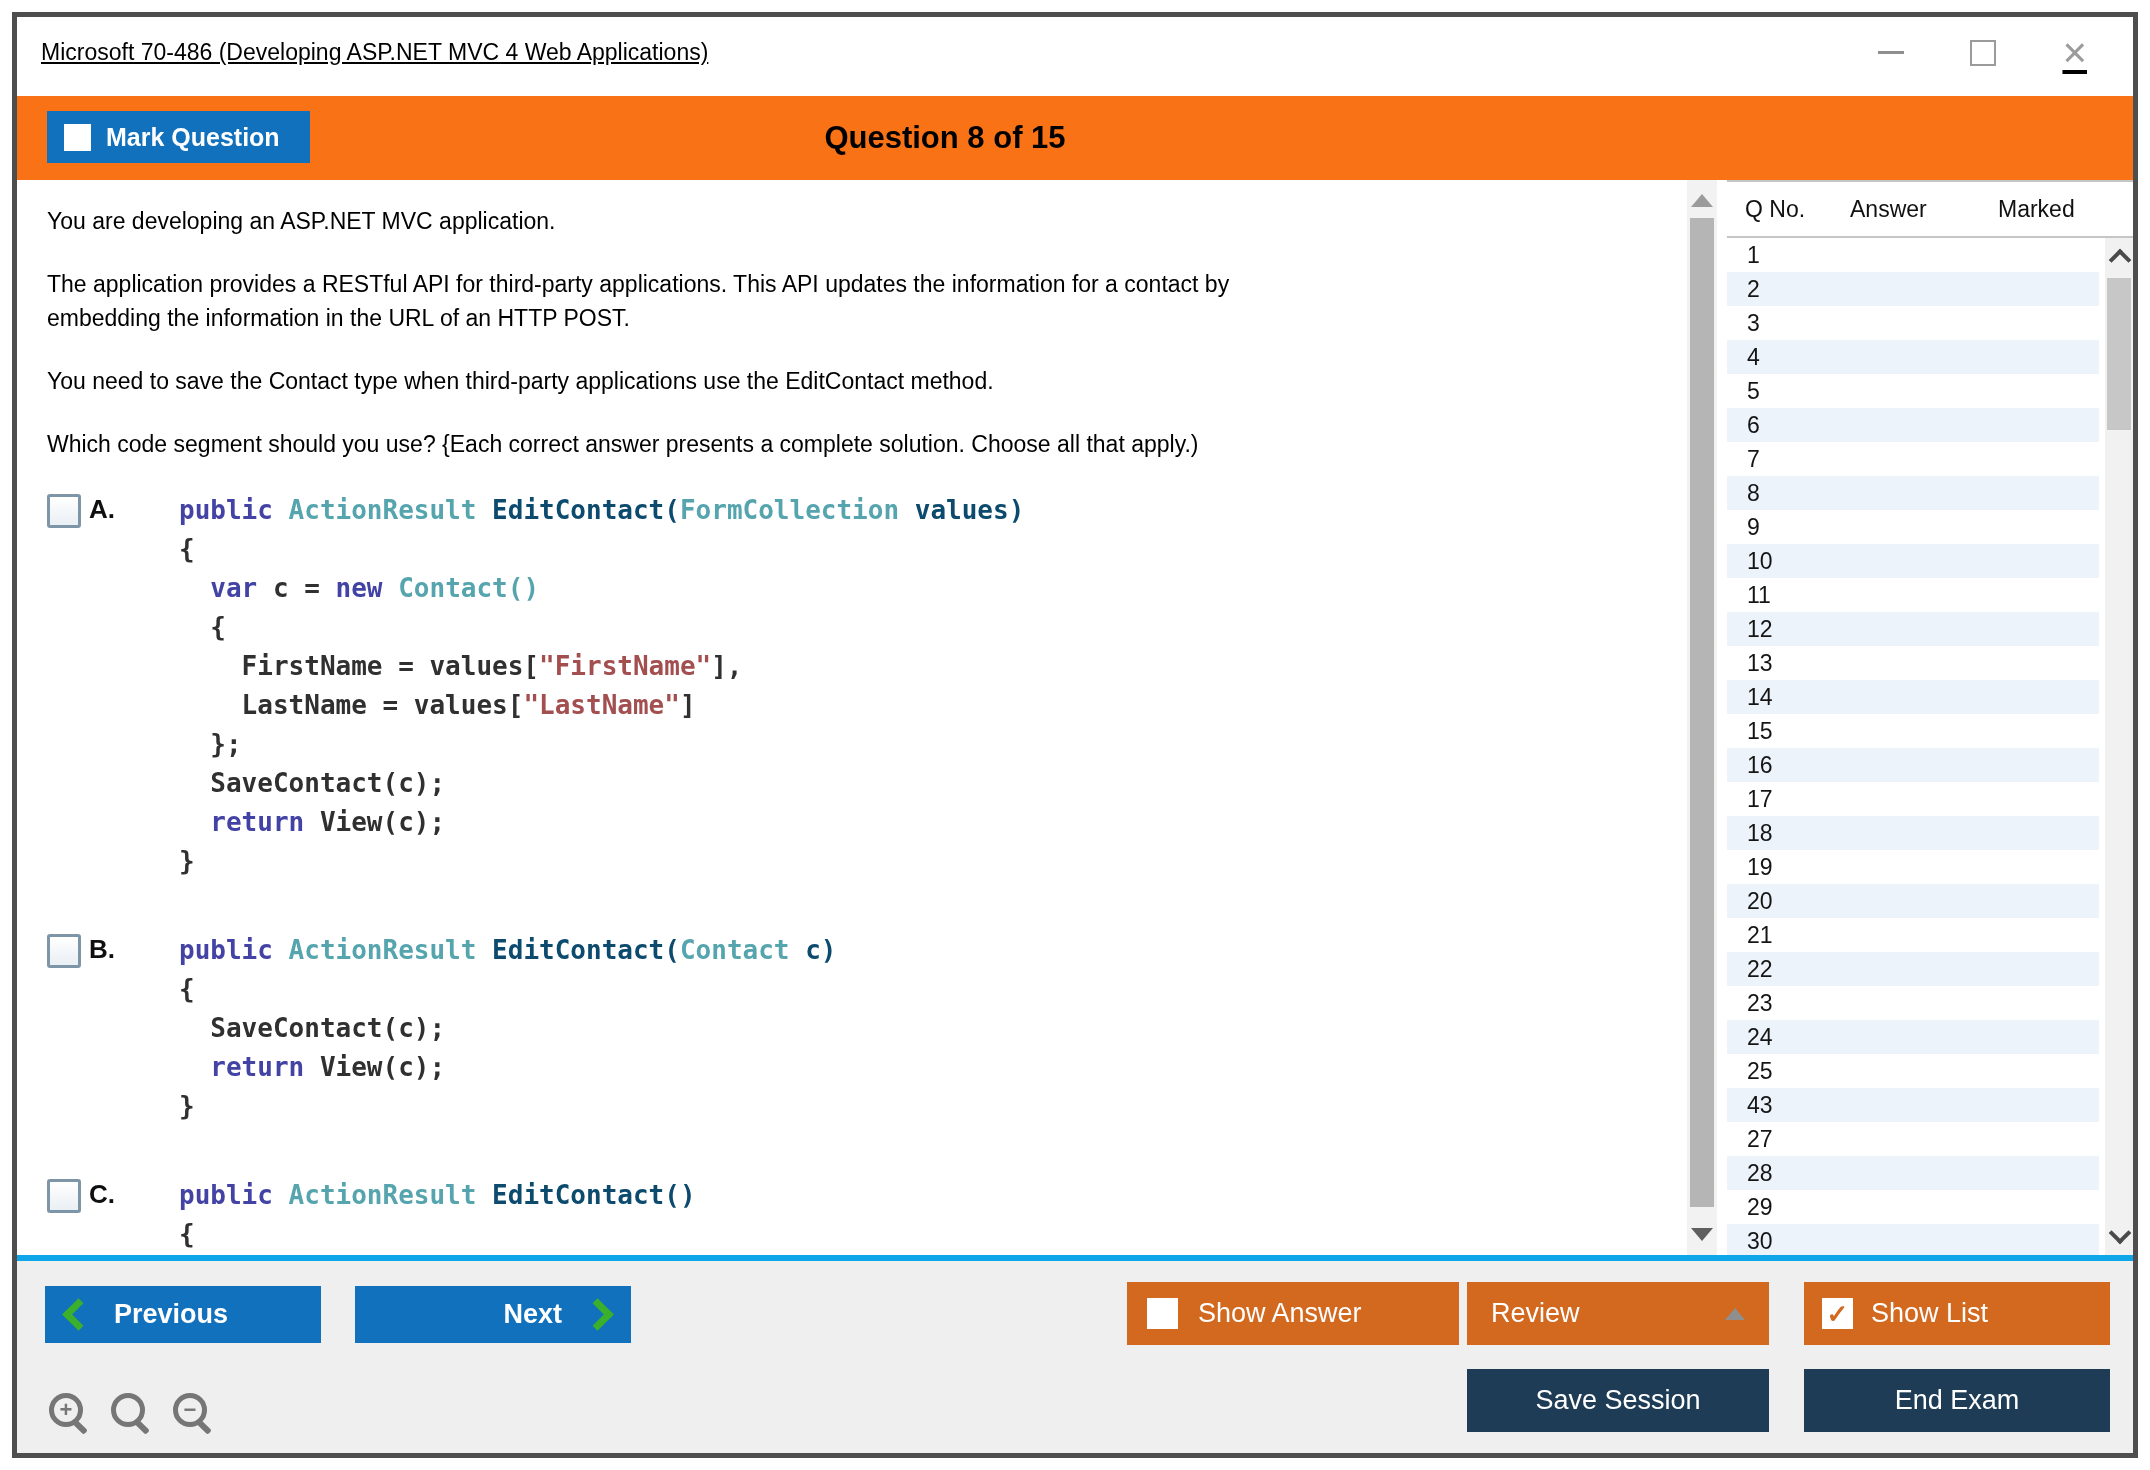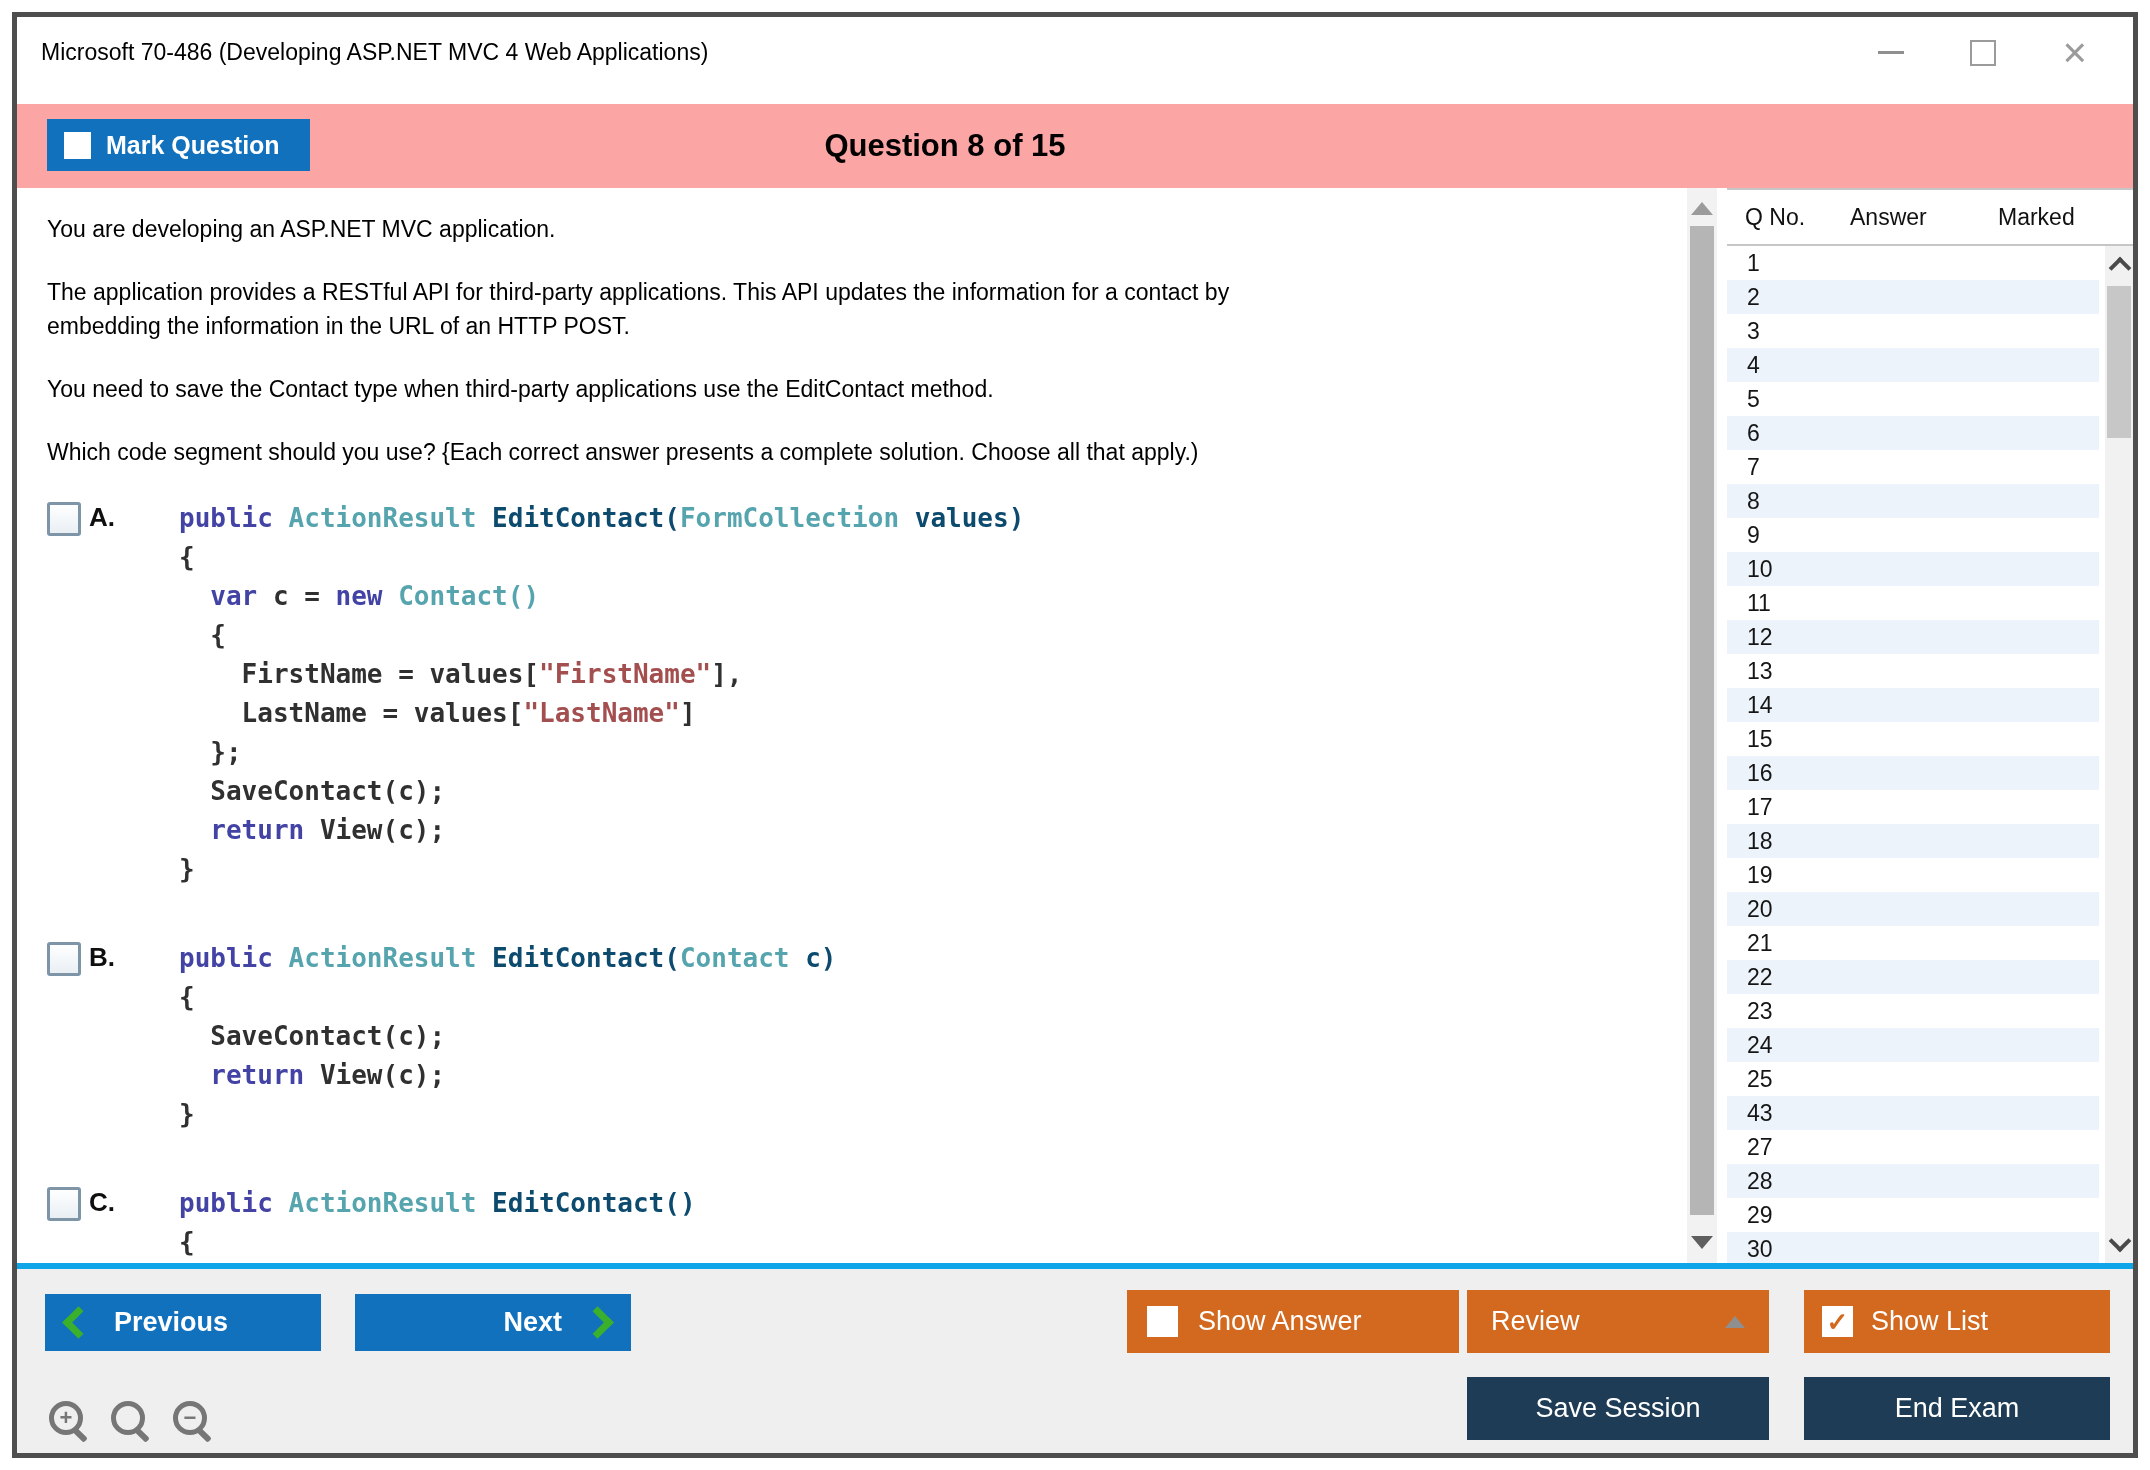--- a/index.html
+++ b/index.html
@@ -1,27 +1,27 @@
 <!DOCTYPE html>
 <html><head>
 <meta charset="utf-8">
 <style>
   html,body{margin:0;padding:0;width:2150px;height:1470px;background:#ffffff;
     font-family:"Liberation Sans",sans-serif;overflow:hidden;}
   .frame{position:absolute;left:12px;top:12px;width:2116px;height:1436px;
     border:5px solid #4e4e4e;background:#ffffff;display:flex;flex-direction:column;}
   
-  .titlebar{height:71px;flex:0 0 71px;background:#fff;display:flex;align-items:center;padding:0 0 16px 24px;}
+  .titlebar{height:71px;flex:0 0 71px;background:#fff;display:flex;align-items:center;padding:0 0 8px 24px;text-decoration:underline;}
   .win-title{font-size:23px;color:#000;}
   .win-controls{margin-left:auto;display:flex;align-items:center;gap:66px;padding-right:46px;}
   .min-icon{width:26px;height:0;border-top:3px solid #8f8f8f;}
   .max-icon{width:22px;height:22px;border:2px solid #9b9b9b;background:#fff;}
   .close-icon{font-size:42px;line-height:26px;color:#9b9b9b;font-weight:normal;}
   
-  .strip{height:84px;flex:0 0 84px;background:#fca5a5;position:relative;display:flex;align-items:center;justify-content:center;}
+  .strip{height:84px;flex:0 0 84px;background:#f97316;position:relative;display:flex;align-items:center;justify-content:center;}
   .mark-btn{position:absolute;left:30px;top:15px;height:52px;background:#1271bd;display:flex;align-items:center;gap:15px;padding:0 30px 0 17px;cursor:default;}
   .mark-cb{width:27px;height:27px;background:#fff;}
   .mark-label{color:#fff;font-weight:bold;font-size:25px;}
   .qcounter{font-size:31px;font-weight:bold;color:#000;margin-right:260px;}
   
   .main{flex:0 0 1075px;height:1075px;display:flex;background:#fff;}
   .qpanel{flex:1;background:#fff;overflow:hidden;padding:10px 40px 0 30px;}
   .q-para{margin:0 0 29px;font-size:23px;line-height:34px;color:#000;white-space:pre-line;}
   .q-para:first-child{margin-top:14px;}
   #options{margin-top:30px;}

